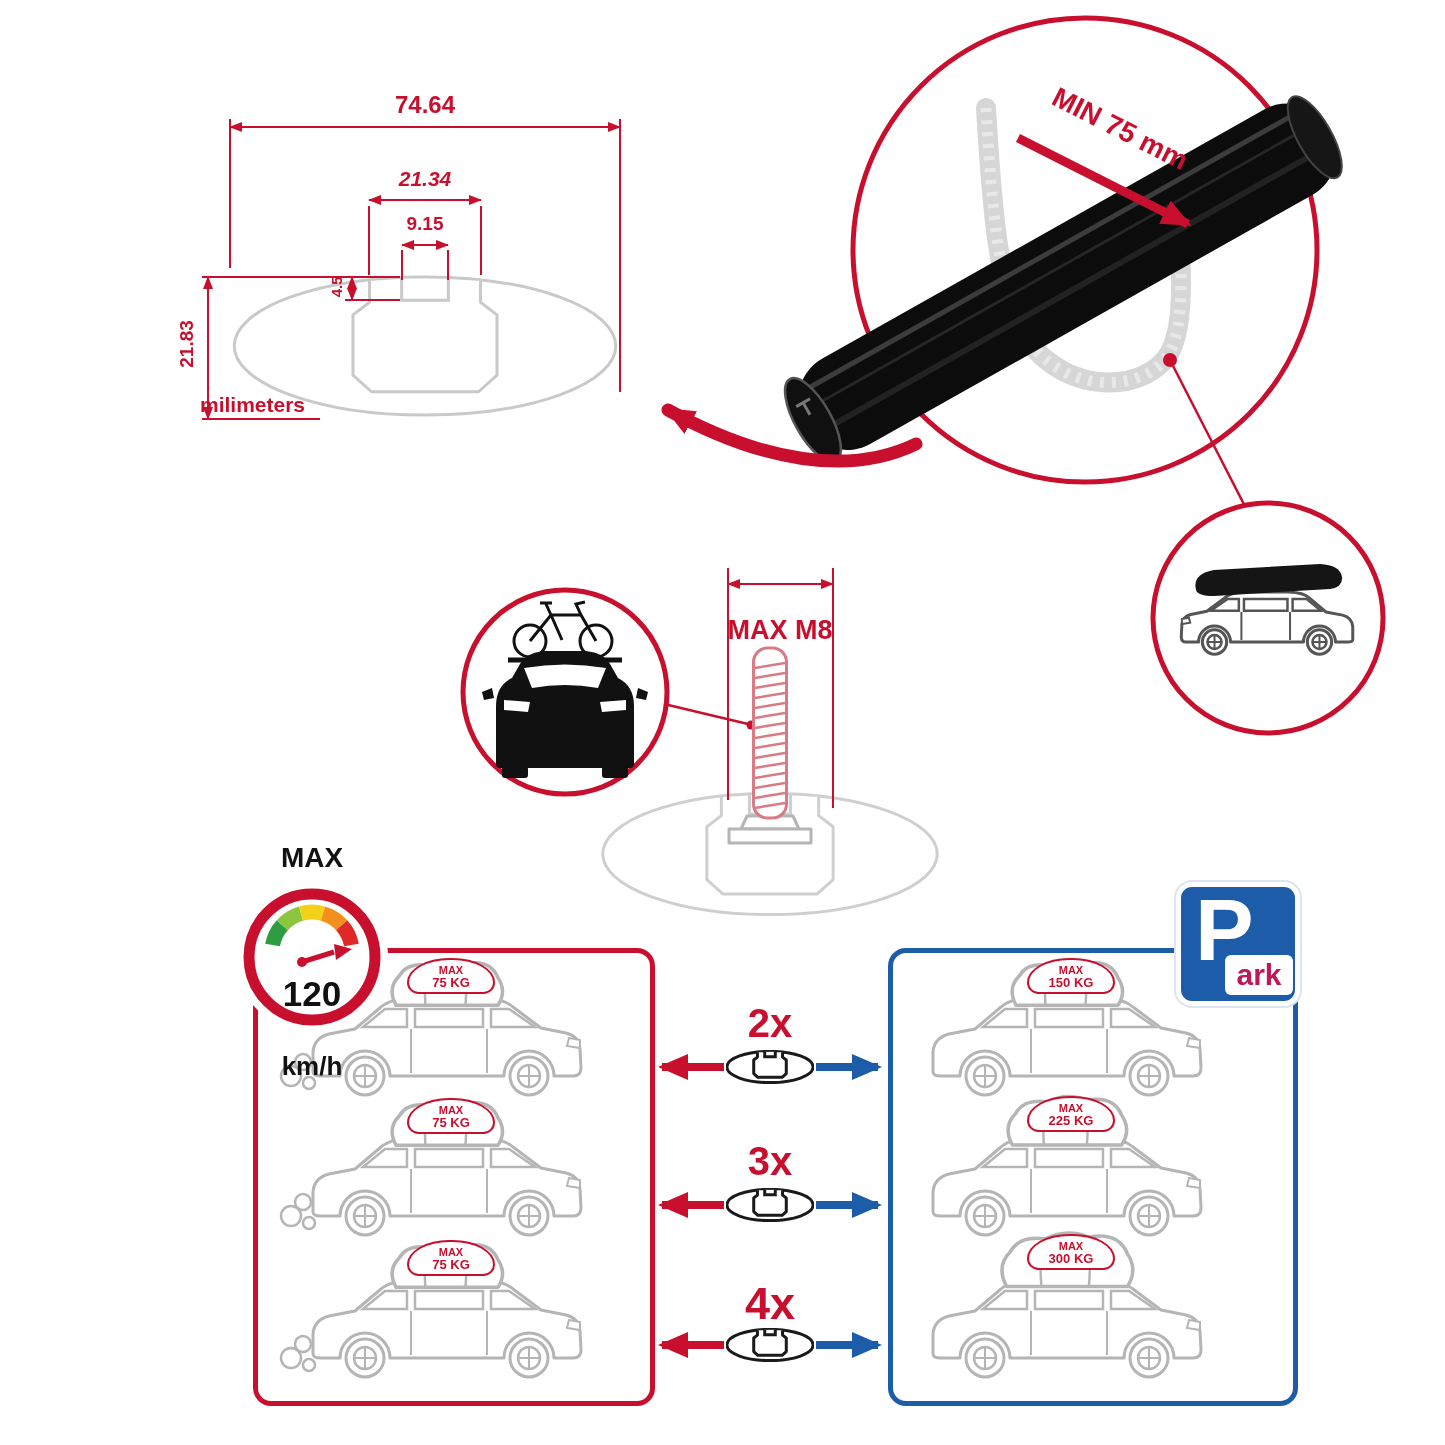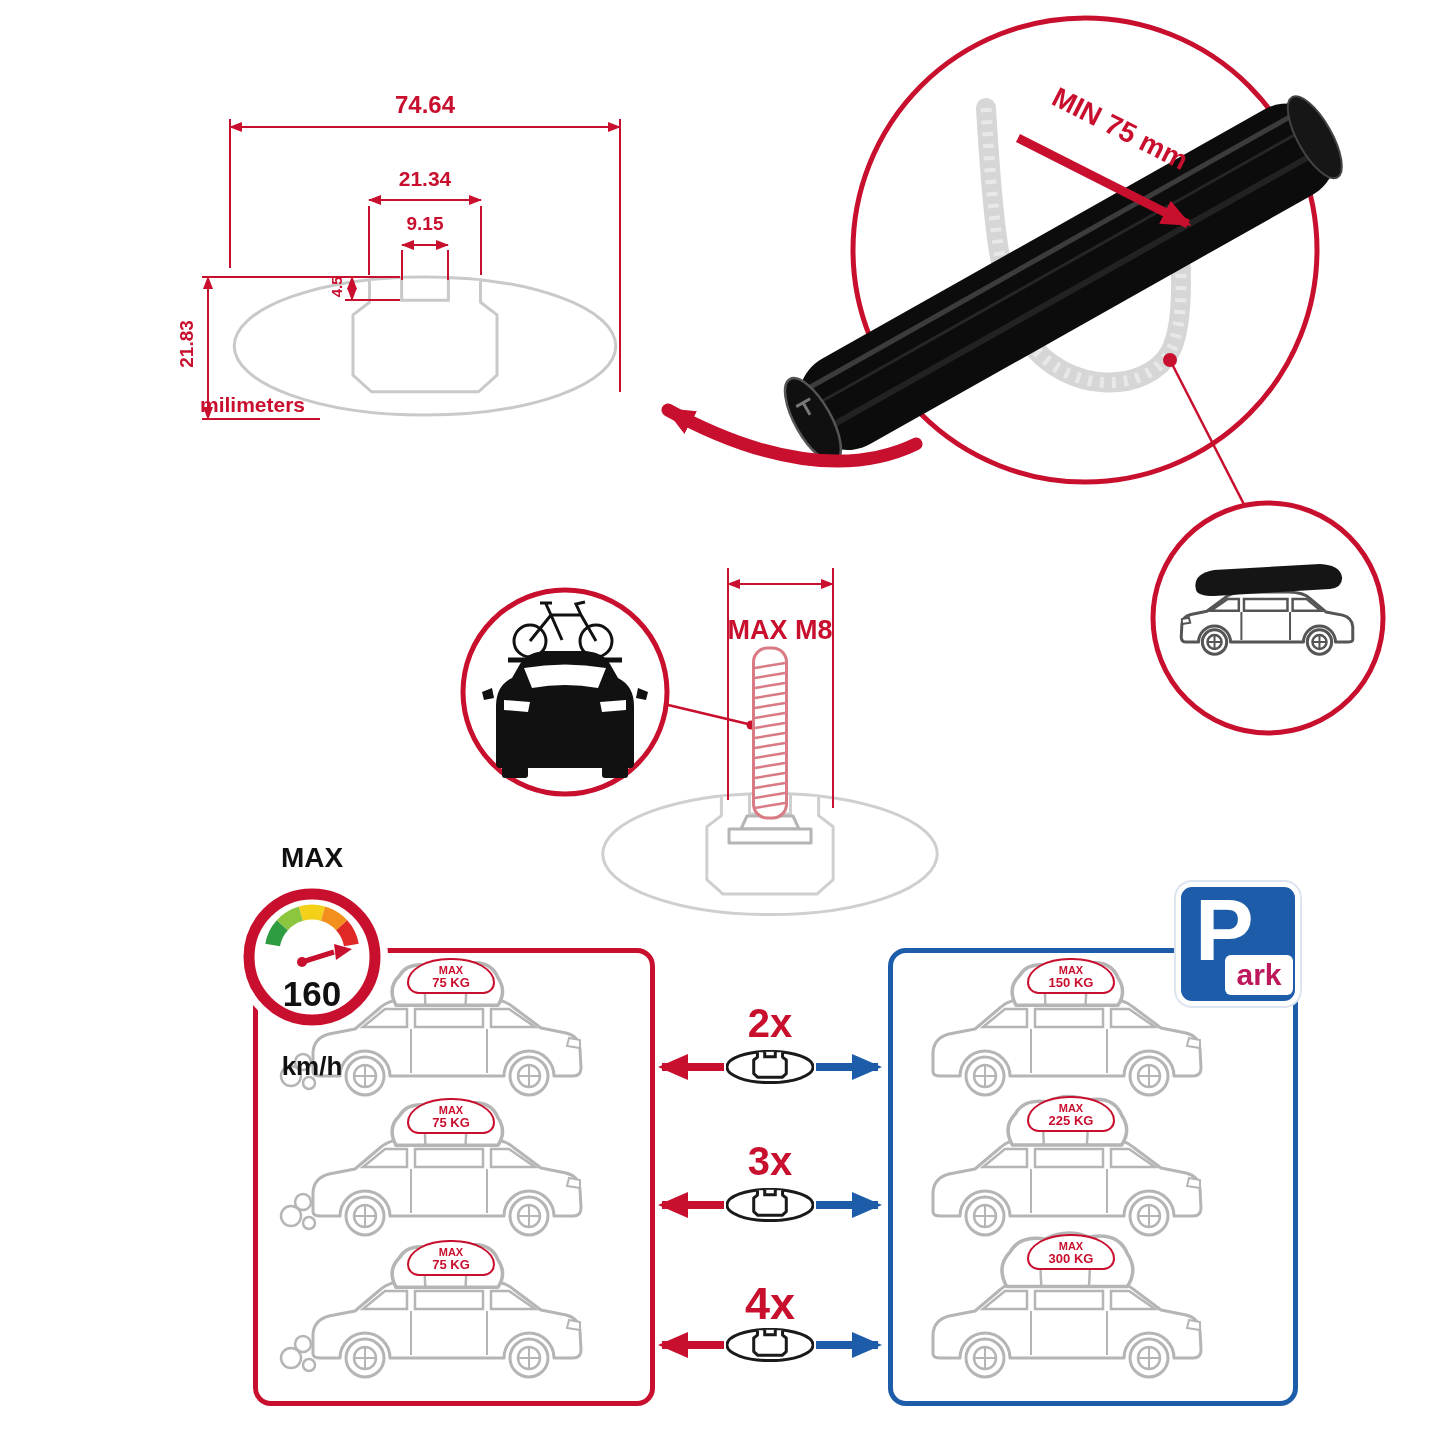--- a/index.html
+++ b/index.html
@@ -223,32 +223,32 @@
     </g>
   </svg>
 
   <div class="park">
     <span class="p">P</span>
     <span class="ark">ark</span>
   </div>
 
   <div class="txt-layer">
     <div class="t c b" style="left:355px;top:92px;width:140px;font-size:24px;">74.64</div>
-    <div class="t c b" style="left:365px;top:168px;width:120px;font-size:21px;">21.34</div>
+    <div class="t c b" style="left:365px;top:168px;width:120px;font-size:21px;font-style:italic;">21.34</div>
     <div class="t c b" style="left:375px;top:214px;width:100px;font-size:19px;">9.15</div>
     <div class="t c b rot" style="left:315px;top:279px;width:44px;font-size:15px;">4.5</div>
     <div class="t c b rot" style="left:142px;top:334px;width:90px;font-size:19px;">21.83</div>
     <div class="t b" style="left:200px;top:394px;width:170px;font-size:21px;">milimeters</div>
 
     <div class="t c b" style="left:1030px;top:114px;width:180px;font-size:28px;transform:rotate(27deg);">MIN 75 mm</div>
 
     <div class="t c b" style="left:680px;top:616px;width:200px;font-size:27px;">MAX M8</div>
 
     <div class="t c b black" style="left:262px;top:843px;width:100px;font-size:28px;">MAX</div>
-    <div class="t c b black" style="left:262px;top:976px;width:100px;font-size:35px;">160</div>
+    <div class="t c b black" style="left:262px;top:976px;width:100px;font-size:35px;">120</div>
     <div class="t c b black" style="left:262px;top:1028px;width:100px;font-size:26px;margin-top:25px;">km/h</div>
 
     <div class="t c b" style="left:720px;top:1002px;width:100px;font-size:40px;">2x</div>
     <div class="t c b" style="left:720px;top:1140px;width:100px;font-size:40px;">3x</div>
     <div class="t c b" style="left:720px;top:1280px;width:100px;font-size:45px;">4x</div>
 
     <div class="tag" style="left:407px;top:958px;">
       <span class="l1">MAX</span>
       <span class="l2">75 KG</span>
     </div>

